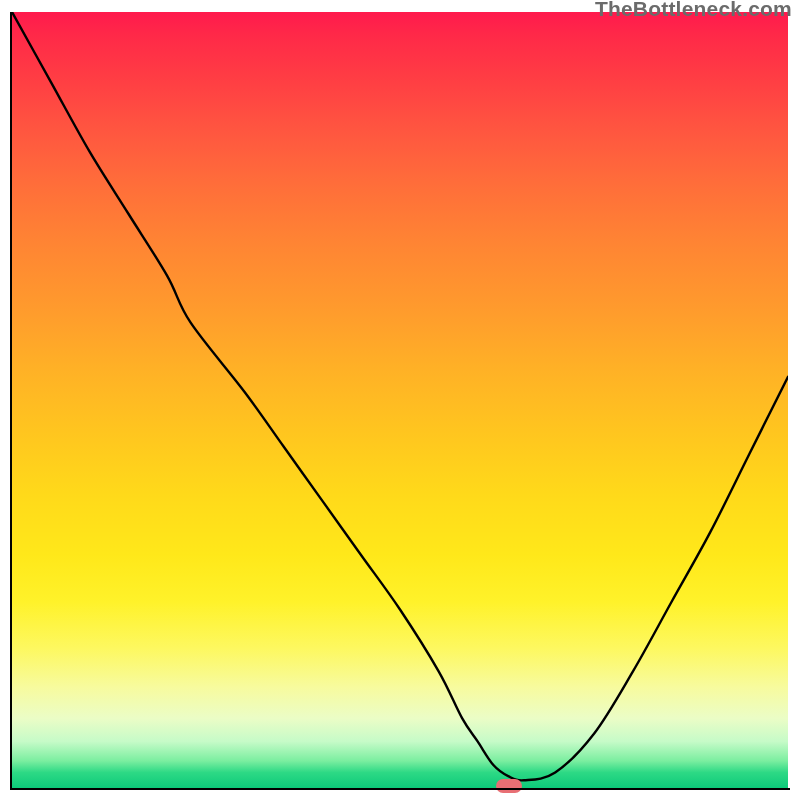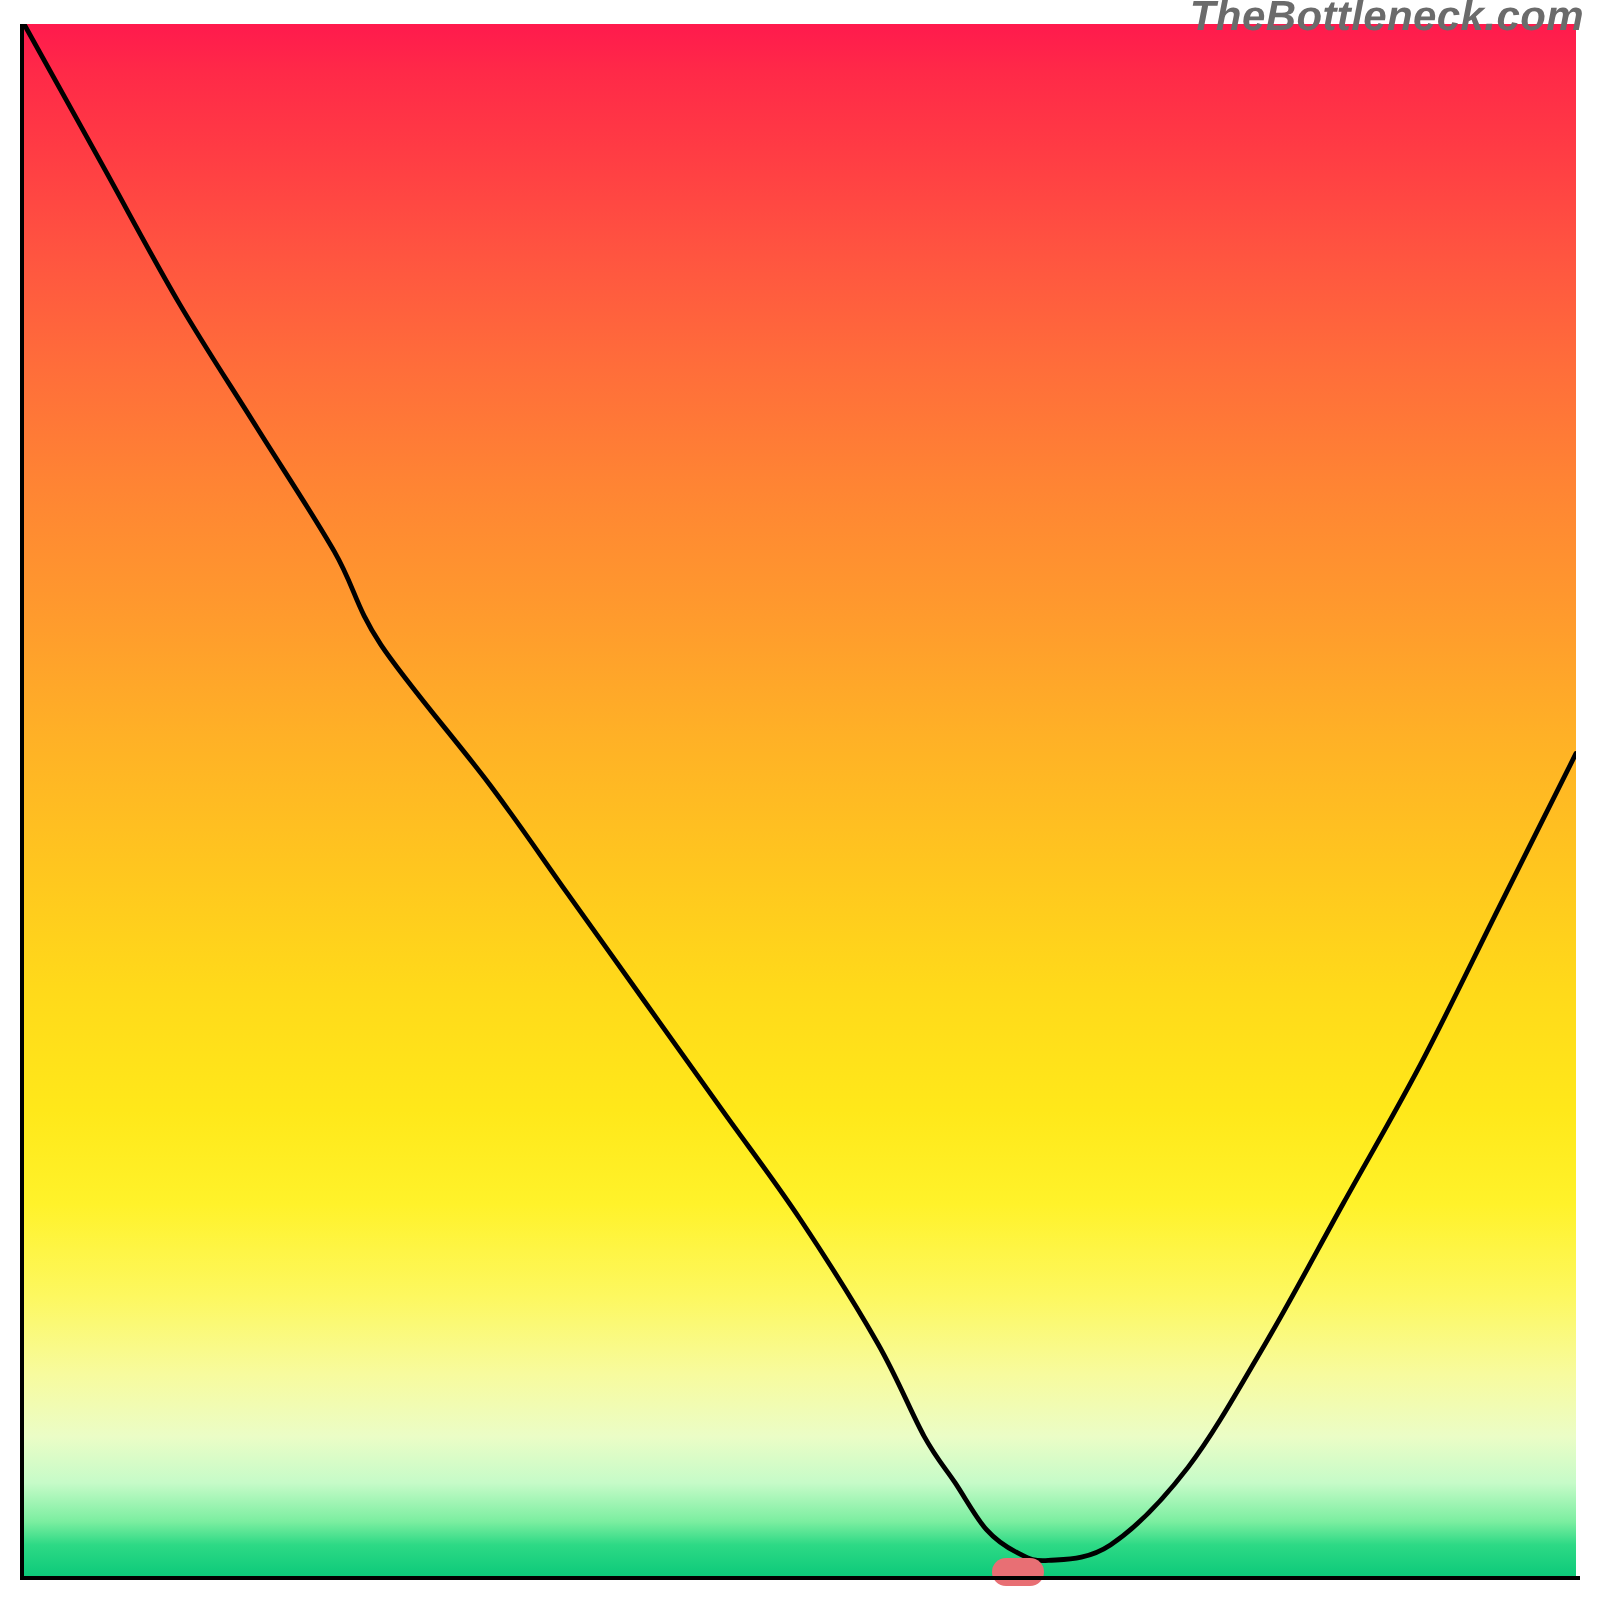--- a/index.html
+++ b/index.html
@@ -7,21 +7,20 @@
     padding: 0;
     width: 800px;
     height: 800px;
     overflow: hidden;
     background: #ffffff;
   }
   .chart-container {
     position: relative;
     width: 800px;
     height: 704px;
-    font-style: italic;
   }
   .gradient-bg {
     position: absolute;
     left: 12px;
     top: 12px;
     width: 776px;
     height: 776px;
     background: linear-gradient(to bottom,
       #ff1a4d 0%,
       #ff2948 3%,

